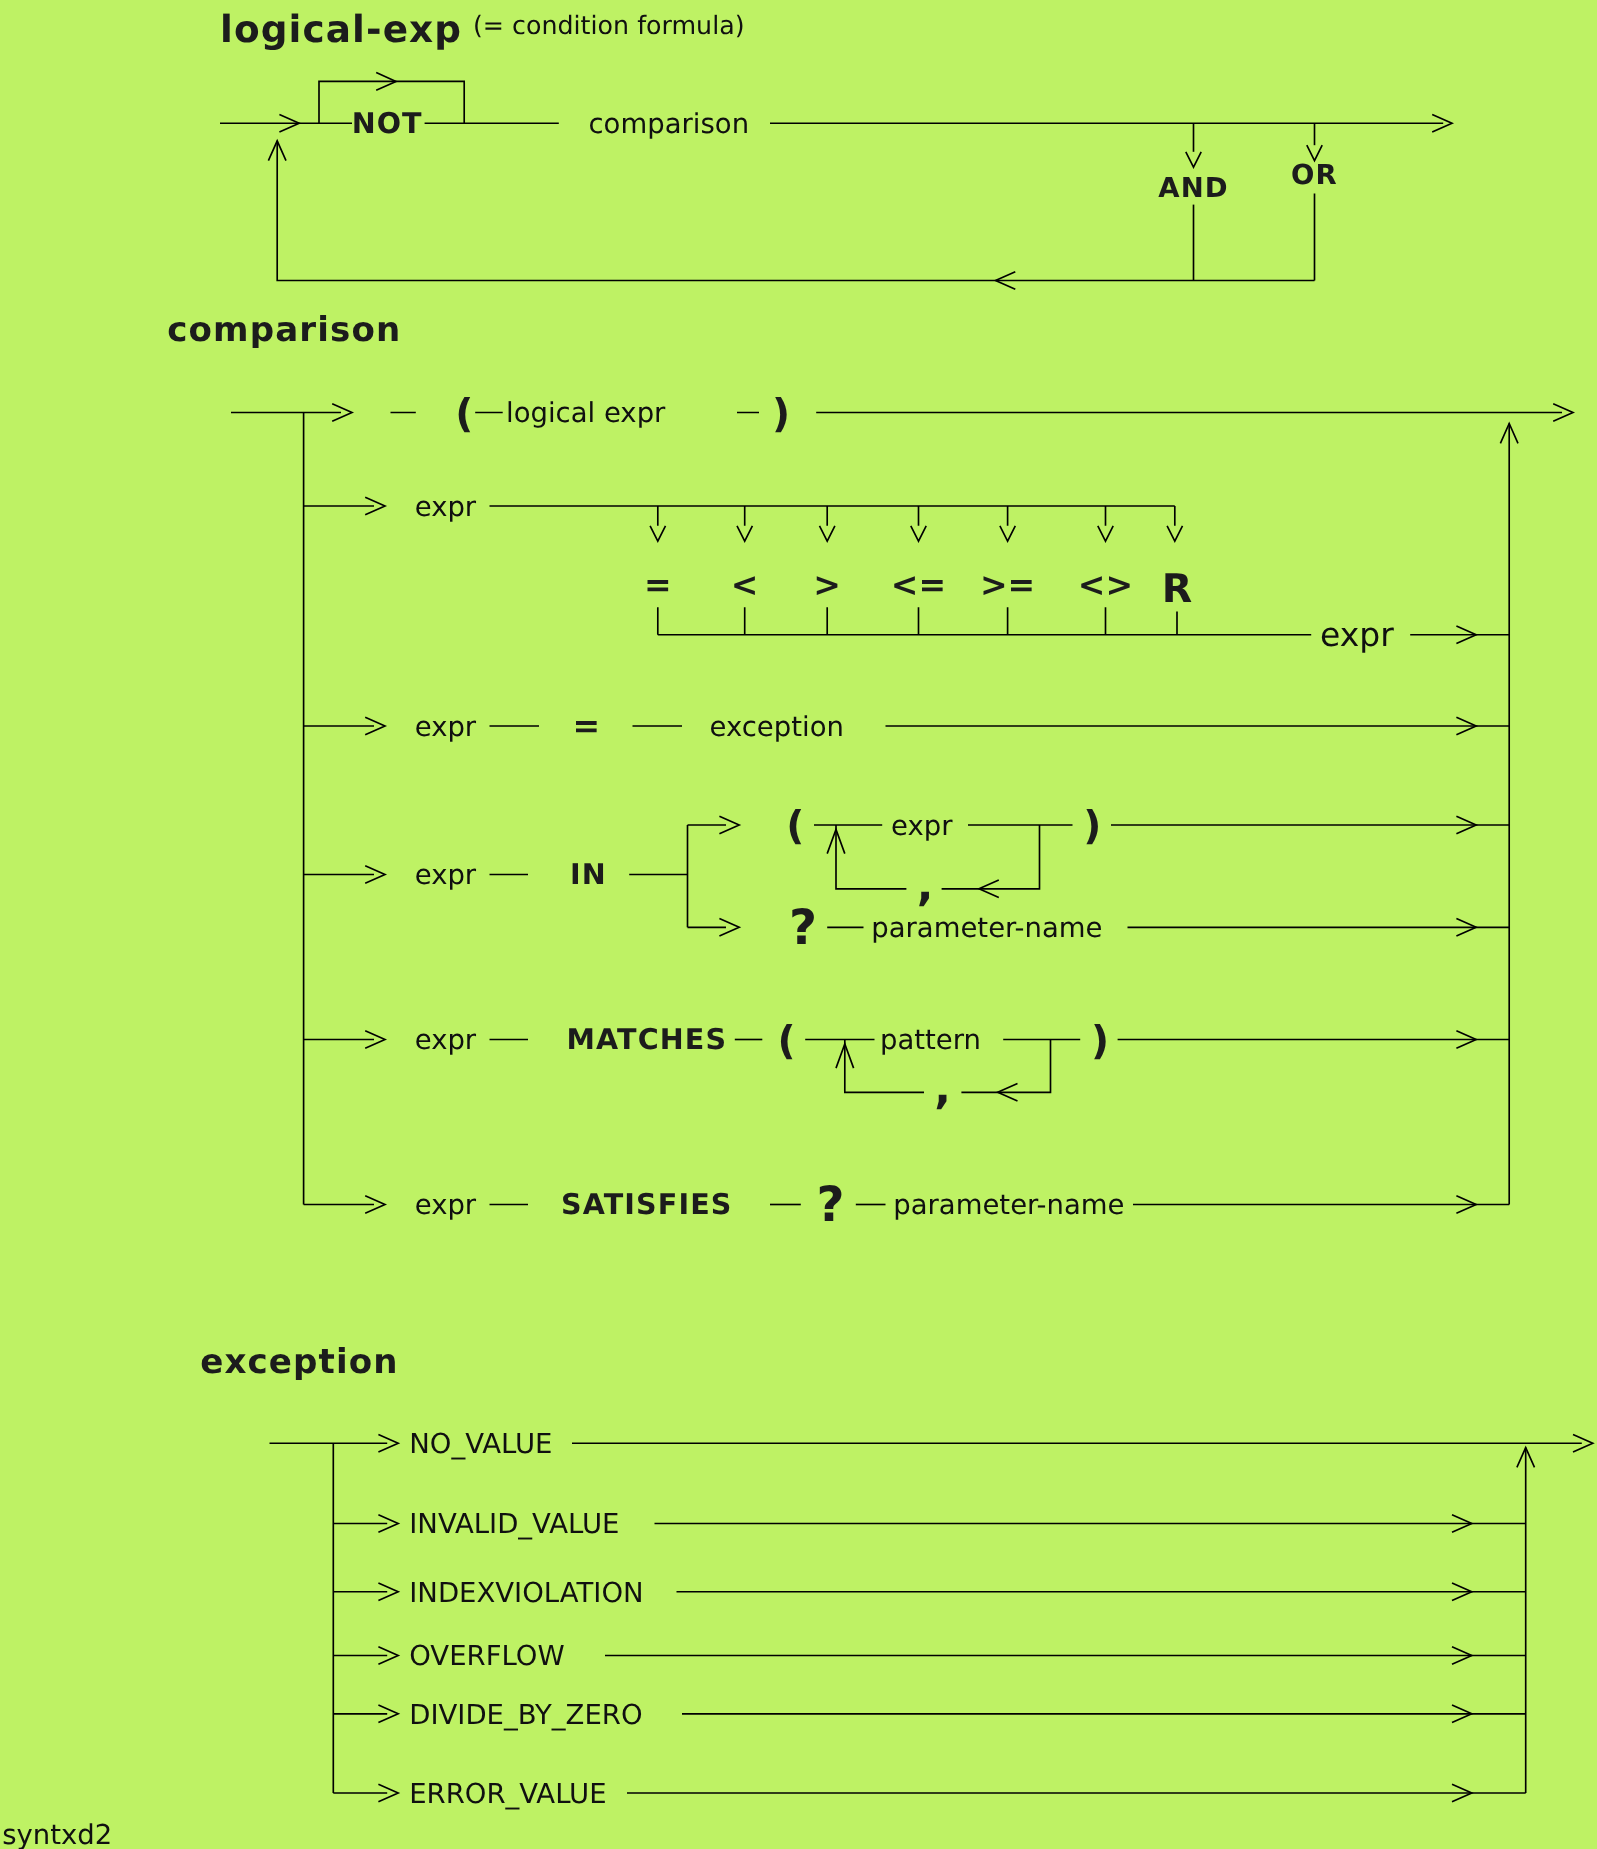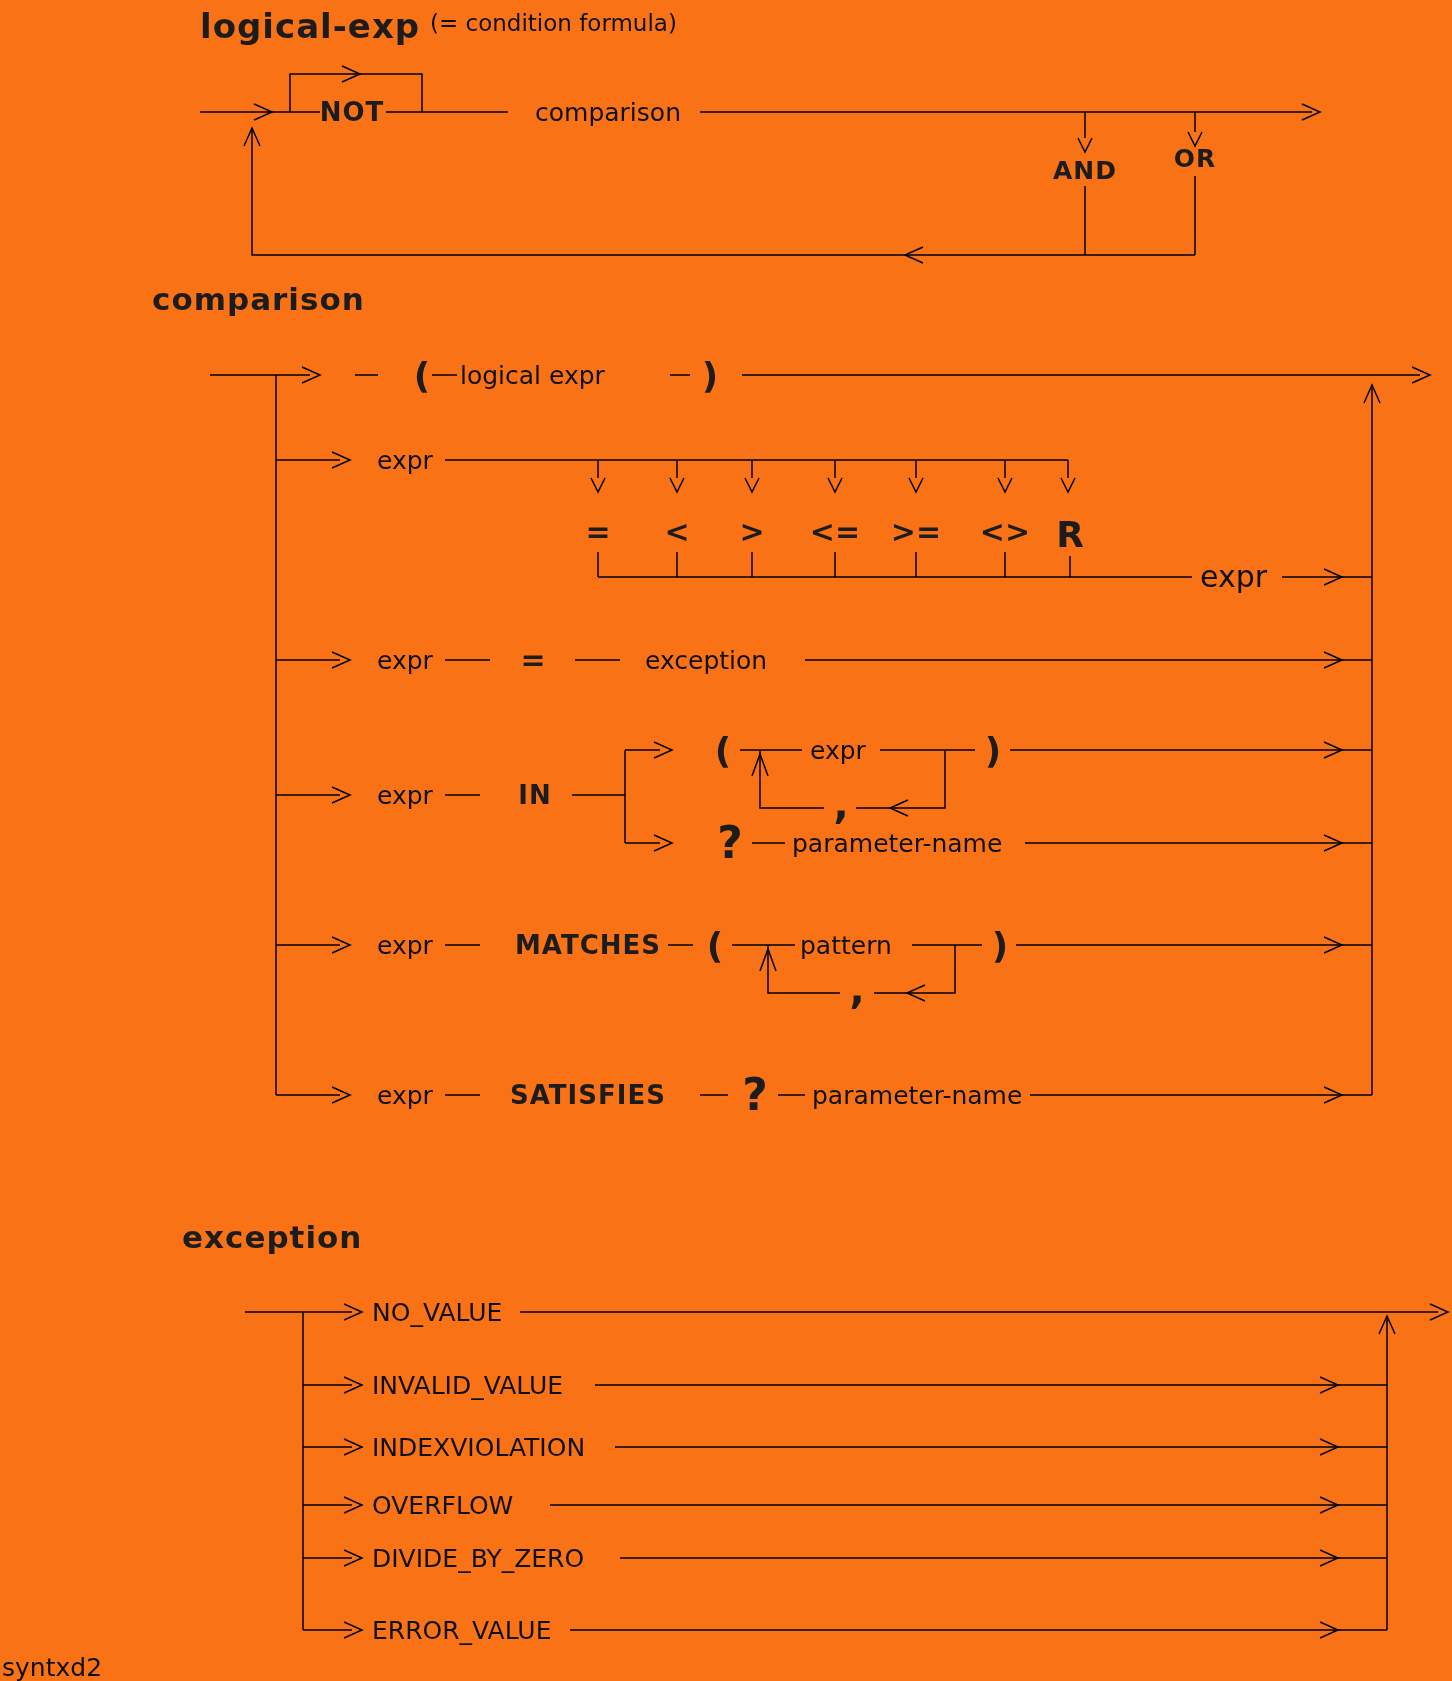--- a/index.html
+++ b/index.html
@@ -1,16 +1,16 @@
 <!DOCTYPE html>
 <html><head>
 <meta charset="utf-8">
 <style>
   html,body{margin:0;padding:0;background:#ffffff;}
-  .page{width:1452px;height:1681px;position:relative;background:#f97316;
+  .page{width:1452px;height:1681px;position:relative;background:#bef264;
         font-family:"DejaVu Sans",sans-serif;}
   svg{display:block;}
   .rail{stroke:#000;stroke-width:1.5;fill:none;}
   .arrow{stroke:#000;stroke-width:1.5;fill:none;stroke-linejoin:miter;}
   text{fill:#101010;font-family:"DejaVu Sans",sans-serif;}
   .t25{font-size:25px;}
   .t23{font-size:23px;}
   .t30{font-size:30px;}
   .kw{font-weight:bold;letter-spacing:1px;fill:#1c1c1c;}
   .h1{font-size:34px;font-weight:bold;letter-spacing:1px;fill:#1c1c1c;}

